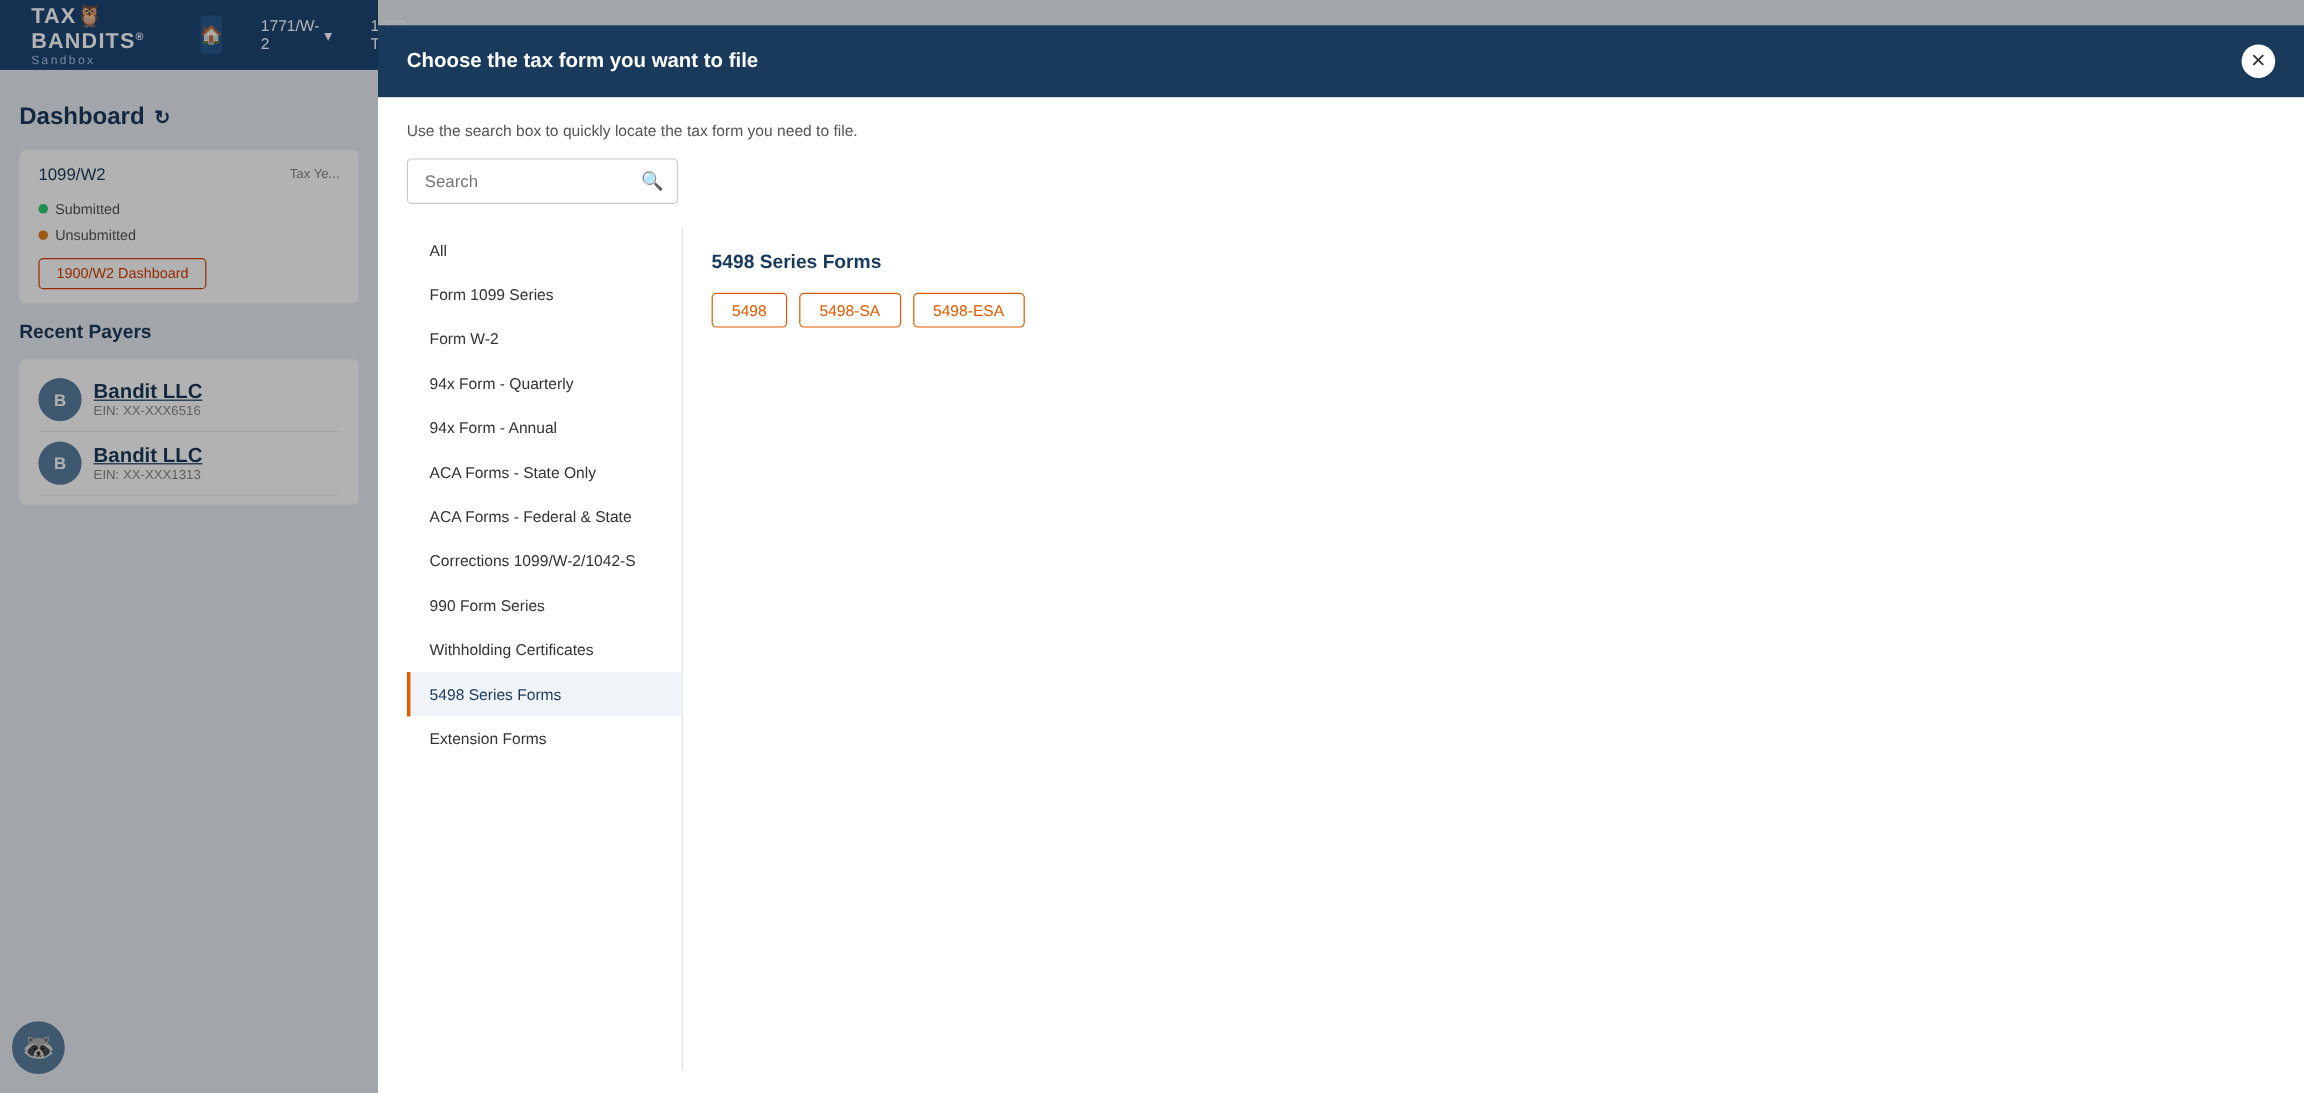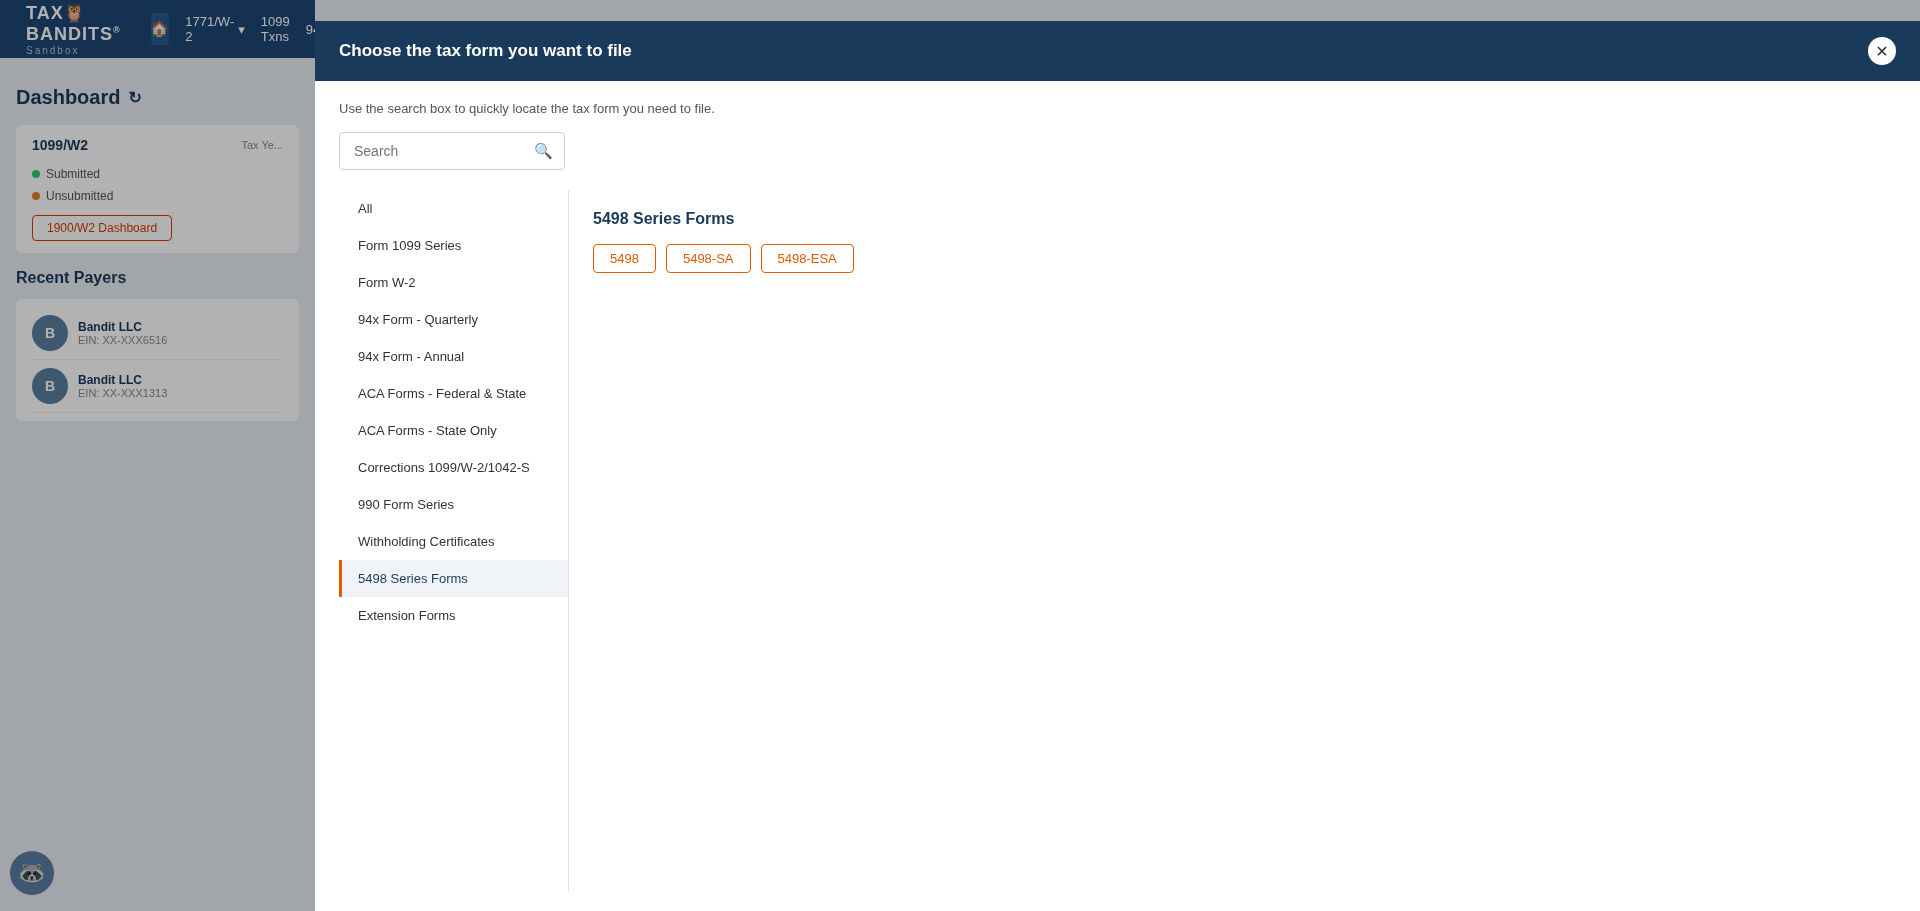--- a/index.html
+++ b/index.html
@@ -46,21 +46,21 @@
 
     .section-header {
       display: flex;
       justify-content: space-between;
       align-items: center;
       margin-bottom: 10px;
     }
 
     .section-title {
       font-size: 14px;
-      font-weight: 700;
+      font-weight: 400;
       color: #1a3a5c;
     }
 
     .status-row {
       display: flex;
       align-items: center;
       gap: 6px;
       font-size: 12px;
       color: #555;
       padding: 4px 0;
@@ -101,23 +101,24 @@
       background: #5a7fa0;
       display: flex;
       align-items: center;
       justify-content: center;
       color: white;
       font-weight: 700;
       font-size: 14px;
     }
 
     .payer-info .name {
-      font-size: 12px;
+      font-size: 17px;
       font-weight: 600;
       color: #1a3a5c;
+      text-decoration: underline;
     }
     .payer-info .ein {
       font-size: 11px;
       color: #888;
     }
 
     
     .overlay {
       position: fixed;
       top: 0; left: 0;
@@ -282,21 +283,21 @@
     }
 
     .nav-main-bar {
       position: fixed;
       top: 0; left: 0;
       width: 315px; height: 58px;
       background: #1e4776;
       display: flex;
       align-items: center;
       padding: 0 12px;
-      gap: 16px;
+      gap: 32px;
       z-index: 5;
     }
 
     .home-icon-btn {
       background: #2a5a8f;
       border: none;
       color: white;
       width: 32px; height: 32px;
       border-radius: 4px;
       display: flex;
@@ -413,22 +414,22 @@
     </div>
 
     <div class="modal-content">
 
       <div class="form-menu" id="form-menu">
           <div class="form-menu-item">All</div>
           <div class="form-menu-item">Form 1099 Series</div>
           <div class="form-menu-item">Form W-2</div>
           <div class="form-menu-item">94x Form - Quarterly</div>
           <div class="form-menu-item">94x Form - Annual</div>
+          <div class="form-menu-item">ACA Forms - State Only</div>
           <div class="form-menu-item">ACA Forms - Federal &amp; State</div>
-          <div class="form-menu-item">ACA Forms - State Only</div>
           <div class="form-menu-item">Corrections 1099/W-2/1042-S</div>
           <div class="form-menu-item">990 Form Series</div>
           <div class="form-menu-item">Withholding Certificates</div>
           <div class="form-menu-item active">5498 Series Forms</div>
           <div class="form-menu-item">Extension Forms</div>
         </div>
 
       <div class="form-content">
         <div class="forms-section-title">5498 Series Forms</div>
         <div class="form-chips" id="form-chips">

